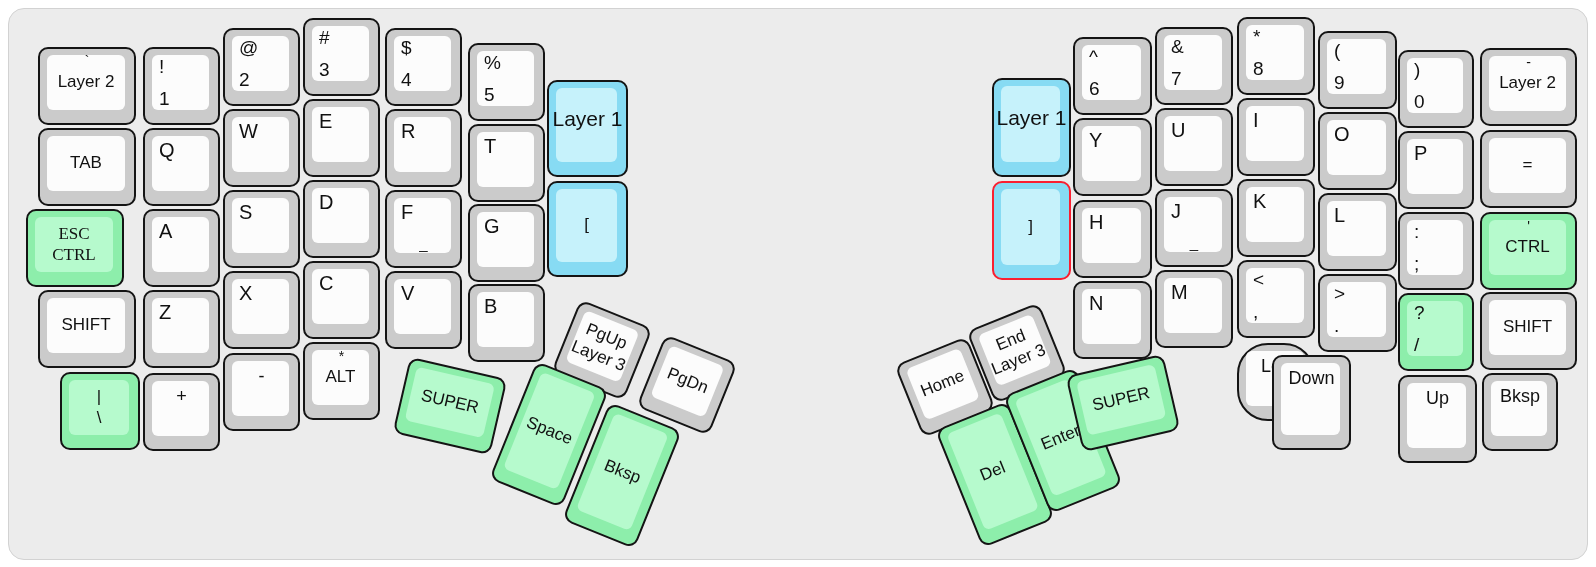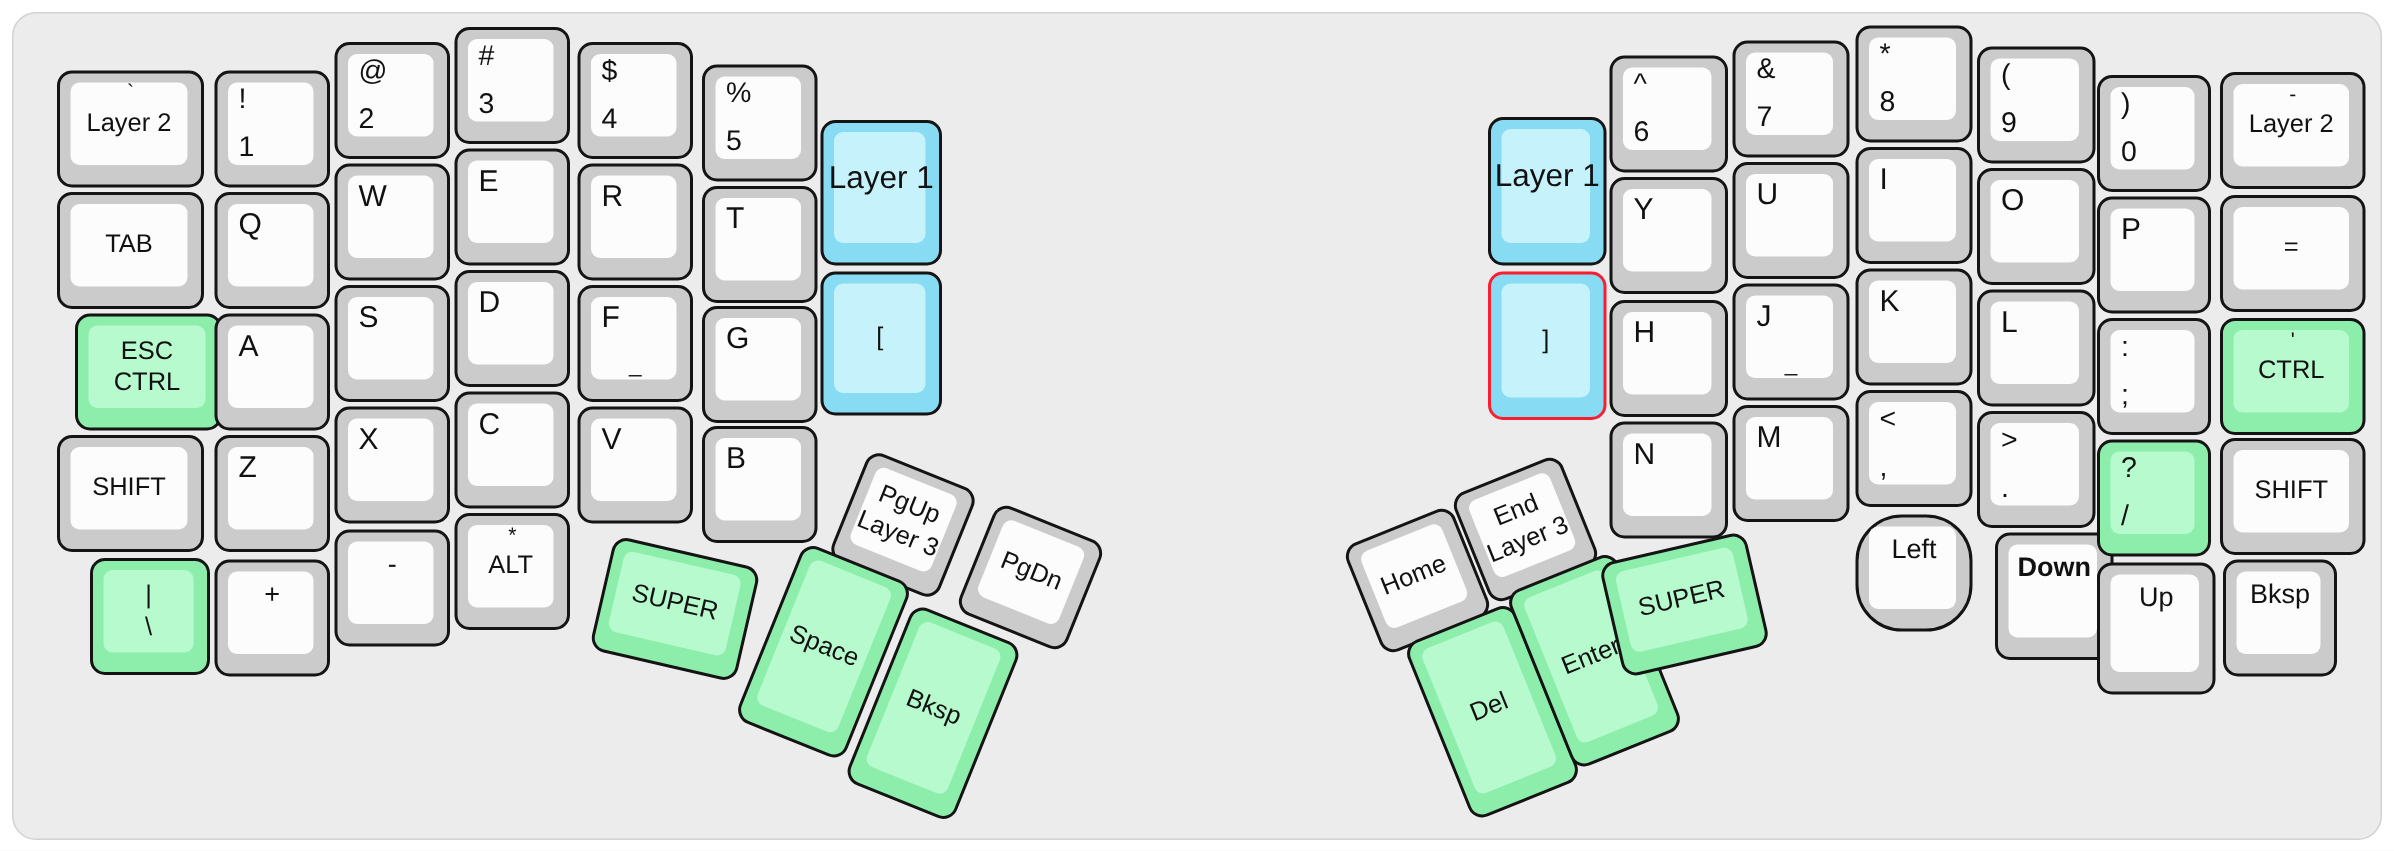--- a/index.html
+++ b/index.html
@@ -50,21 +50,21 @@
         <div class="cz">
           <span class="">Layer 2</span>
         </div>
       </div>
       <div class="key cw" style="left: 38px; top: 128px; width: 98px; height: 78px;">
         <div class="cap"></div>
         <div class="cz">
           <span class="">TAB</span>
         </div>
       </div>
-      <div class="key cg" style="left: 50px; top: 209px; width: 98px; height: 78px;">
+      <div class="key cg" style="left: 26px; top: 209px; width: 98px; height: 78px; font-family: Liberation Serif, serif;">
         <div class="cap"></div>
         <div class="cz">
           <span class="">ESC</span>
           <span class="">CTRL</span>
         </div>
       </div>
       <div class="key cw" style="left: 38px; top: 290px; width: 98px; height: 78px;">
         <div class="cap"></div>
         <div class="cz">
           <span class="">SHIFT</span>
@@ -297,21 +297,21 @@
       </div>
       <div class="key cw" style="left: 1318px; top: 193px; width: 79px; height: 78px;">
         <div class="cap"></div>
         <span class="l-tl">L</span>
       </div>
       <div class="key cw" style="left: 1318px; top: 274px; width: 79px; height: 78px;">
         <div class="cap"></div>
         <span class="l-s1">&gt;</span>
         <span class="l-s2">.</span>
       </div>
-      <div class="key cw" style="left: 1330px; top: 355px; width: 79px; height: 85px; font-weight: bold;">
+      <div class="key cw" style="left: 1272px; top: 355px; width: 79px; height: 95px;">
         <div class="cap"></div>
         <span class="l-tc">Down</span>
       </div>
       <div class="key cw" style="left: 1398px; top: 50px; width: 76px; height: 78px;">
         <div class="cap"></div>
         <span class="l-s1">)</span>
         <span class="l-s2">0</span>
       </div>
       <div class="key cw" style="left: 1398px; top: 131px; width: 76px; height: 78px;">
         <div class="cap"></div>

